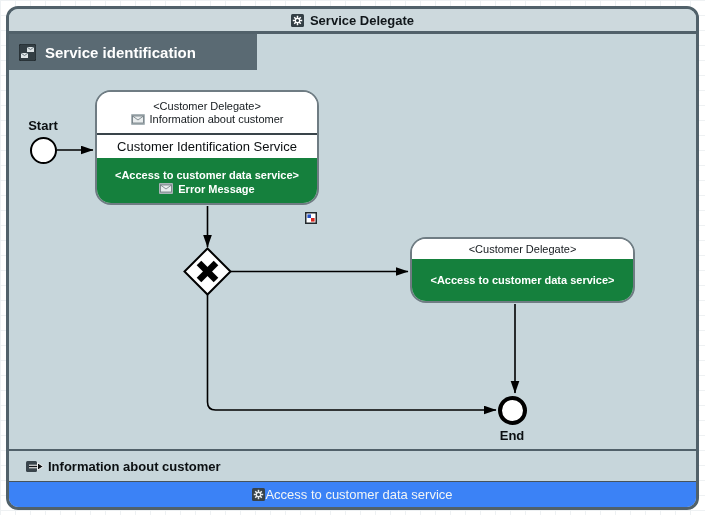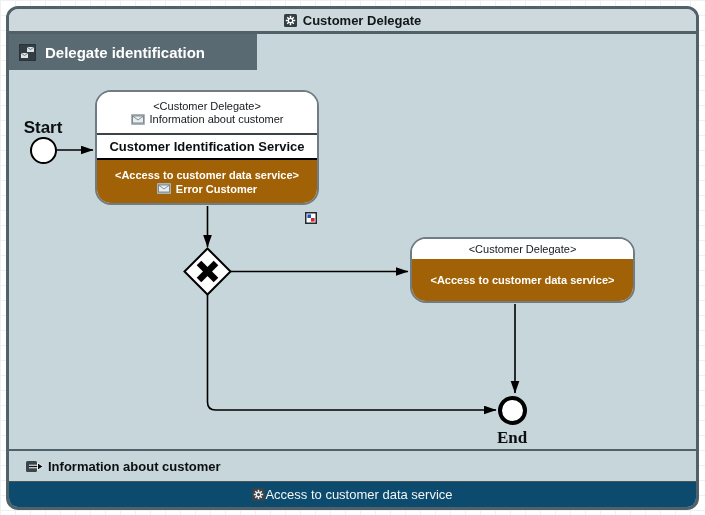--- a/index.html
+++ b/index.html
@@ -31,61 +31,61 @@
     padding-left:10px;box-sizing:border-box;
     color:#ffffff;font-size:15px;font-weight:bold;
   }
   
   .wires{position:absolute;left:0;top:0;z-index:2;}
   
   .event{position:absolute;box-sizing:border-box;border-radius:50%;background:#ffffff;z-index:3;}
   .event.start{left:21px;top:128px;width:27px;height:27px;border:2px solid #000;}
   .event.end{left:489px;top:387px;width:29px;height:29px;border:4px solid #000;}
   .node-label{
-    position:absolute;z-index:3;color:#0b0f11;font-size:17px;font-weight:bold;
+    position:absolute;z-index:3;color:#0b0f11;font-size:13px;font-weight:bold;
     text-align:center;white-space:nowrap;
   }
   
   .task{
     position:absolute;z-index:3;box-sizing:border-box;
     border:2px solid #6f7c83;border-radius:16px;overflow:hidden;
     display:flex;flex-direction:column;background:#fff;
   }
   .task-top{
     background:#ffffff;display:flex;flex-direction:column;justify-content:center;
     align-items:center;gap:1px;flex:0 0 auto;color:#14191d;font-size:11px;
   }
   .task-line{display:flex;align-items:center;gap:5px;white-space:nowrap;}
   .task-name{
     flex:0 0 auto;display:flex;align-items:center;justify-content:center;
-    border-top:2px solid #39444a;border-bottom:2px solid #000000;
-    font-size:13px;font-weight:bold;color:#0b0f11;white-space:nowrap;
+    border-top:2px solid #39444a;border-bottom:2px solid #15803d;
+    font-size:13px;font-weight:normal;color:#0b0f11;white-space:nowrap;
   }
   .task-service{
-    flex:1 1 auto;background:#a16207;color:#ffffff;font-size:11px;font-weight:bold;
+    flex:1 1 auto;background:#15803d;color:#ffffff;font-size:11px;font-weight:bold;
     display:flex;flex-direction:column;align-items:center;justify-content:center;gap:2px;
   }
   #task-identification{left:86px;top:81px;width:224px;height:115px;}
   #task-identification .task-top{height:41px;}
   #task-identification .task-name{height:23px;}
   #task-creation{left:401px;top:228px;width:225px;height:66px;}
   #task-creation .task-top{height:20px;}
   #task-creation .task-name{height:22px;background:#ccd7db;}
   .marker-icon{position:absolute;left:296px;top:203px;z-index:3;line-height:0;}
   
   .gw-label{left:128px;top:287px;width:141px;line-height:17px;}
   
   .footer-data{
     position:absolute;left:0;top:440px;width:100%;height:32px;box-sizing:border-box;
     border-top:2px solid #51616a;display:flex;align-items:center;gap:4px;
     padding-left:17px;color:#0b0f11;font-size:13px;font-weight:bold;z-index:3;background:#c7d6db;
   }
   .footer-service{
     position:absolute;left:0;top:472px;width:100%;height:26px;box-sizing:border-box;
-    background:#0c4a6e;border-top:1px solid #46535b;
+    background:#3b82f6;border-top:1px solid #46535b;
     display:flex;align-items:center;justify-content:center;gap:0;
     color:#f2f5f6;font-size:13px;font-weight:500;z-index:3;
   }
   .icon{line-height:0;display:inline-block;}
 </style>
 </head>
 <body>
 
 <div class="stage">
   <div class="frame">
@@ -96,34 +96,34 @@
             <rect width="13" height="13" rx="1.5" fill="#333e44"></rect>
             <g stroke="#ffffff" stroke-width="1.5">
               <line x1="6.5" y1="1.8" x2="6.5" y2="11.2"></line>
               <line x1="1.8" y1="6.5" x2="11.2" y2="6.5"></line>
               <line x1="3.2" y1="3.2" x2="9.8" y2="9.8"></line>
               <line x1="9.8" y1="3.2" x2="3.2" y2="9.8"></line>
             </g>
             <circle cx="6.5" cy="6.5" r="2.1" fill="#333e44" stroke="#ffffff" stroke-width="1.1"></circle>
           </svg>
       </span>
-      <span>Customer Delegate</span>
+      <span>Service Delegate</span>
     </div>
 
     <div class="lane-label">
       <span class="icon">
         <svg width="17" height="17" viewBox="0 0 17 17">
             <rect width="17" height="17" rx="2.5" fill="#333e44" stroke="#20282c" stroke-width="1"></rect>
             <rect x="8" y="3" width="7" height="5" fill="#dfe5e7"></rect>
             <path d="M8,3 l3.5,2.6 L15,3" stroke="#5a6a73" stroke-width="0.9" fill="none"></path>
             <rect x="2" y="9" width="7" height="5" fill="#dfe5e7"></rect>
             <path d="M2,9 l3.5,2.6 L9,9" stroke="#5a6a73" stroke-width="0.9" fill="none"></path>
           </svg>
       </span>
-      <span>Delegate identification</span>
+      <span>Service identification</span>
     </div>
 
     <svg class="wires" width="687" height="498" viewBox="0 0 687 498">
       <defs>
         <marker id="arr" markerWidth="14" markerHeight="10" refX="12.5" refY="4.5" orient="auto" markerUnits="userSpaceOnUse">
           <path d="M0,0 L13,4.5 L0,9 z" fill="#000"></path>
         </marker>
       </defs>
       <path d="M48,141 L84,141" stroke="#000" stroke-width="1.6" fill="none" marker-end="url(#arr)"></path>
       <path d="M198.5,197 L198.5,238" stroke="#000" stroke-width="1.6" fill="none" marker-end="url(#arr)"></path>
@@ -160,21 +160,21 @@
       <div class="task-service">
         <div class="task-line">&lt;Access to customer data service&gt;</div>
         <div class="task-line">
           <span class="icon">
             <svg width="14" height="11" viewBox="0 0 14 11">
                 <rect width="14" height="11" rx="1" fill="#aab4b8"></rect>
                 <rect x="1.5" y="2" width="11" height="7" fill="#e9edee" stroke="#6d787e" stroke-width="0.8"></rect>
                 <path d="M1.5,2 L7,6 L12.5,2" fill="none" stroke="#6d787e" stroke-width="0.8"></path>
               </svg>
           </span>
-          <span>Error Customer</span>
+          <span>Error Message</span>
         </div>
       </div>
     </div>
 
     <div class="marker-icon">
       <svg width="12" height="12" viewBox="0 0 12 12">
           <rect x="0.75" y="0.75" width="10.5" height="10.5" fill="#ffffff" stroke="#23292d" stroke-width="1.5"></rect>
           <rect x="2.4" y="2.4" width="3.6" height="3.6" fill="#2351c4"></rect>
           <rect x="6" y="6" width="3.6" height="3.6" fill="#d8261f"></rect>
         </svg>
@@ -186,21 +186,21 @@
     <div class="task" id="task-creation">
       <div class="task-top">
         <div class="task-line">&lt;Customer Delegate&gt;</div>
       </div>
       <div class="task-service">
         <div class="task-line">&lt;Access to customer data service&gt;</div>
       </div>
     </div>
 
     <div class="event end"></div>
-    <div class="node-label" style="left:478px;top:419px;width:50px;font-family:Liberation Serif, serif;">End</div>
+    <div class="node-label" style="left:478px;top:419px;width:50px;">End</div>
 
     <div class="footer-data">
       <span class="icon">
         <svg width="18" height="13" viewBox="0 0 18 13">
             <rect x="0" y="1" width="11" height="11" rx="1.5" fill="#39444b"></rect>
             <line x1="3" y1="6.5" x2="12" y2="6.5" stroke="#ffffff" stroke-width="3.4"></line>
             <line x1="3" y1="6.5" x2="11.5" y2="6.5" stroke="#101315" stroke-width="1.6"></line>
             <path d="M11.5,2.8 L17.3,6.5 L11.5,10.2 z" fill="#101315" stroke="#ffffff" stroke-width="0.9"></path>
           </svg>
       </span>

